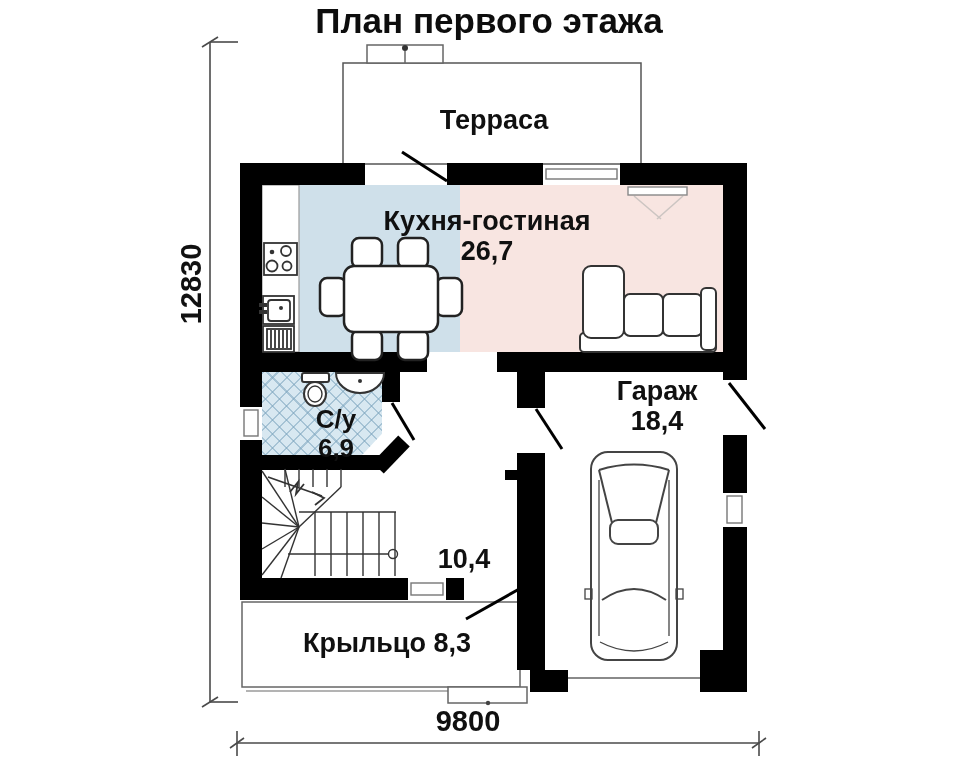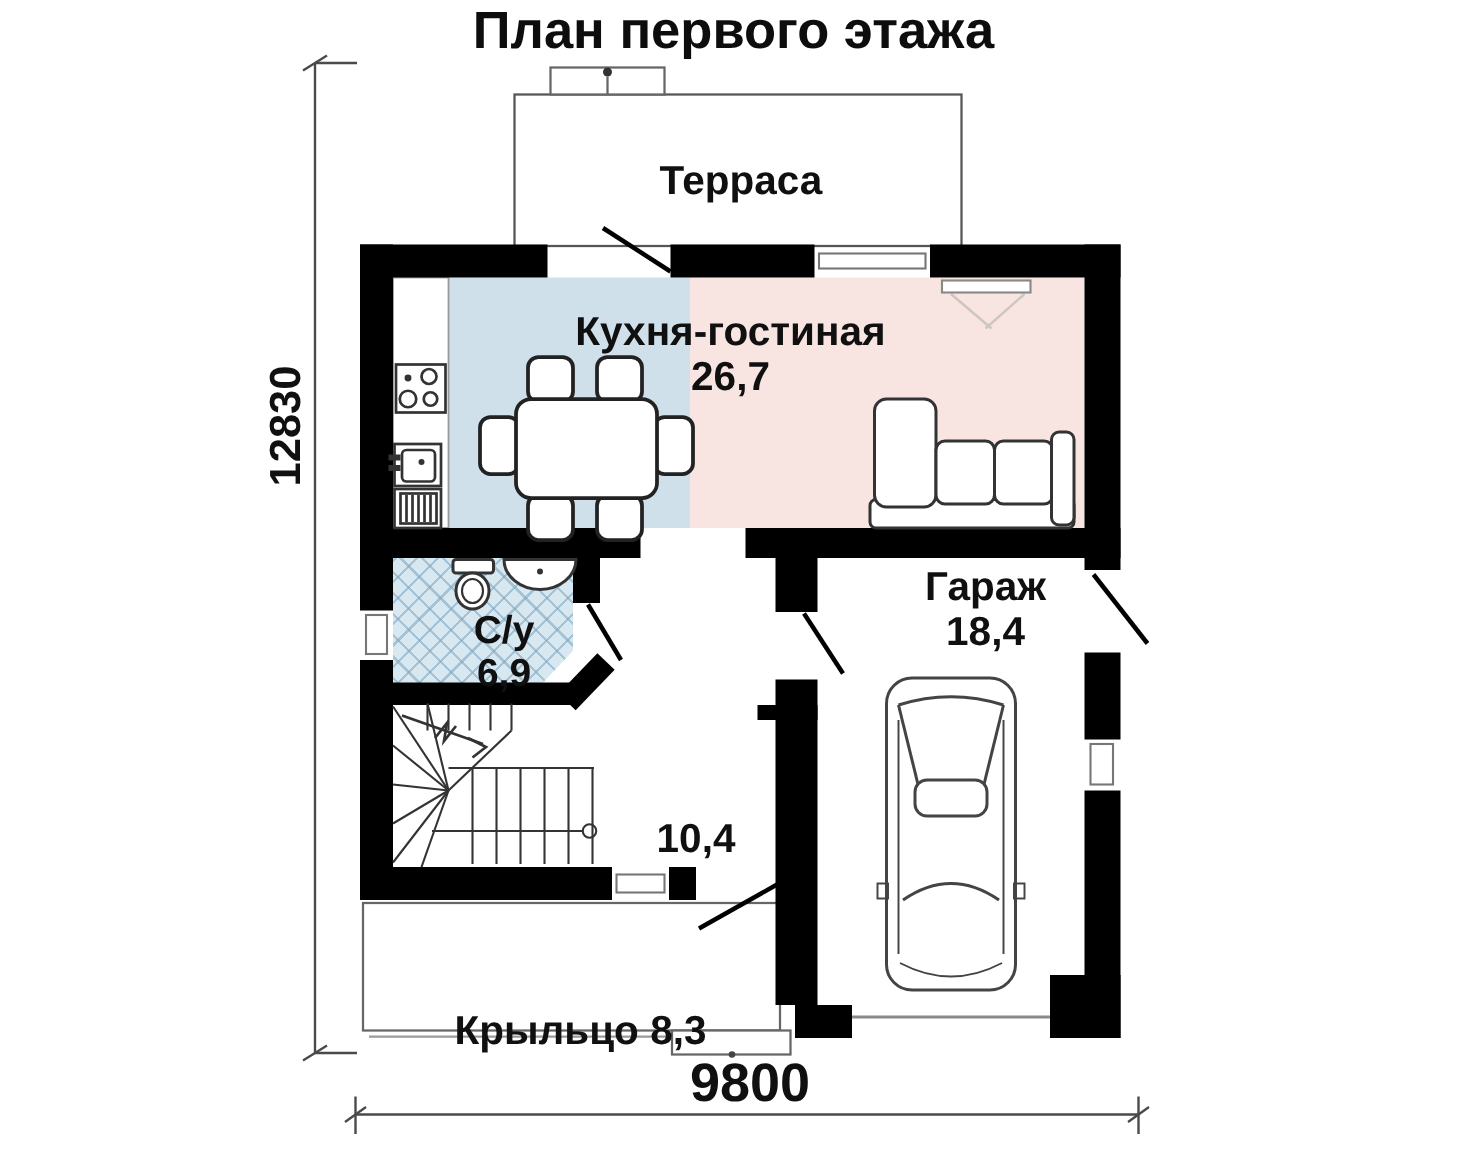--- a/index.html
+++ b/index.html
@@ -35,23 +35,23 @@
   .title{
     position:absolute;left:0;right:0;top:1px;z-index:4;text-align:center;
     font-weight:700;font-size:35px;color:#0d0d0d;
   }
   .lbl-terrace{left:494px;top:121px;}
   .lbl-kitchen-living{left:487px;top:237px;}
   .lbl-bathroom{left:336px;top:434px;font-size:26px;}
   .lbl-hall{left:467px;top:421px;}
   .lbl-garage{left:637px;top:407px;margin-left:20px;}
   .lbl-stair{left:464px;top:560px;}
-  .lbl-porch{left:387px;top:644px;margin-top:44px;}
+  .lbl-porch{left:387px;top:644px;}
   .lbl-dim-v{left:192px;top:284px;transform:translate(-50%,-50%) rotate(-90deg);font-size:29px;}
-  .lbl-dim-h{left:500px;top:722px;font-size:36px;}
+  .lbl-dim-h{left:468px;top:722px;font-size:29px;}
 </style>
 </head>
 <body>
 
 <div id="canvas">
 
   <div class="title">План первого этажа</div>
 
   <div class="room room-kitchen"></div>
   <div class="room room-living"></div>

